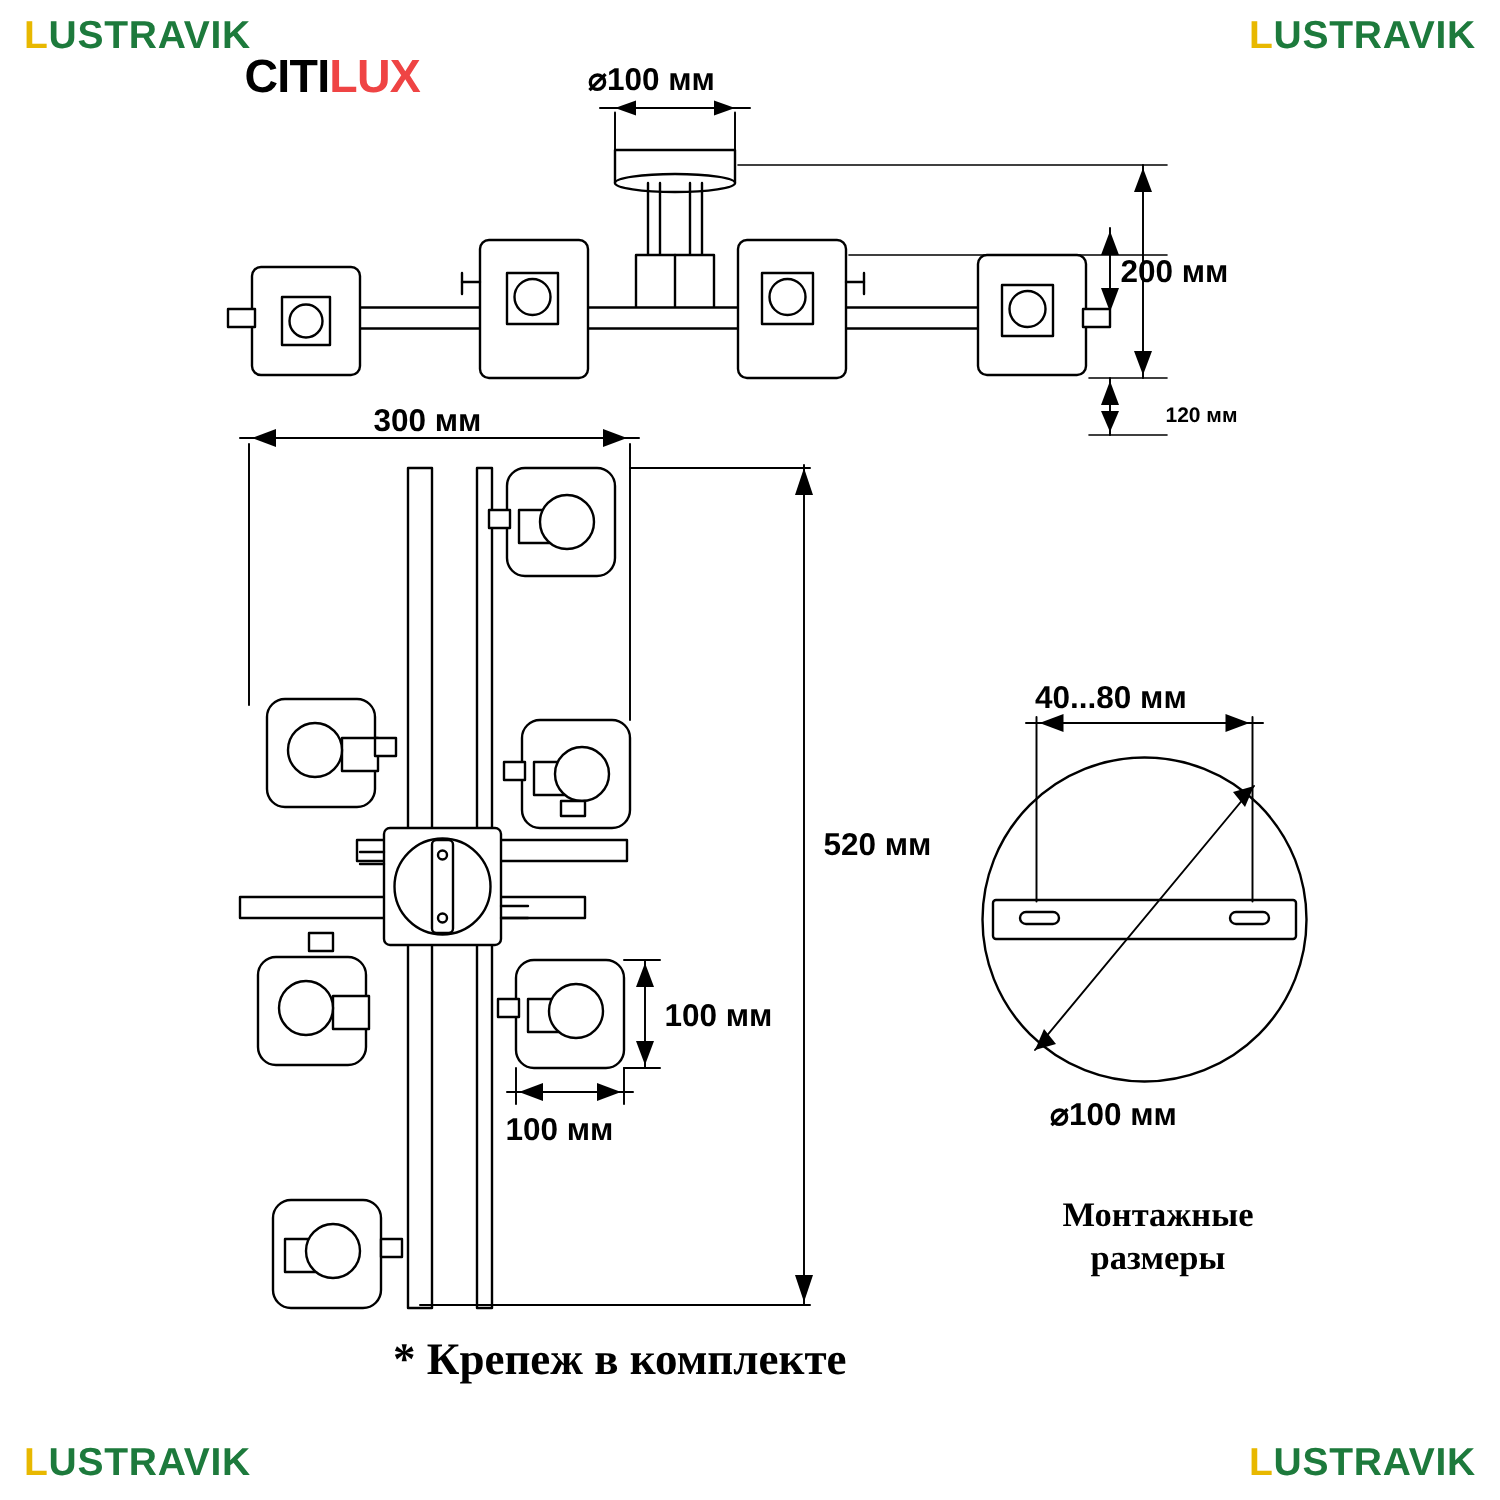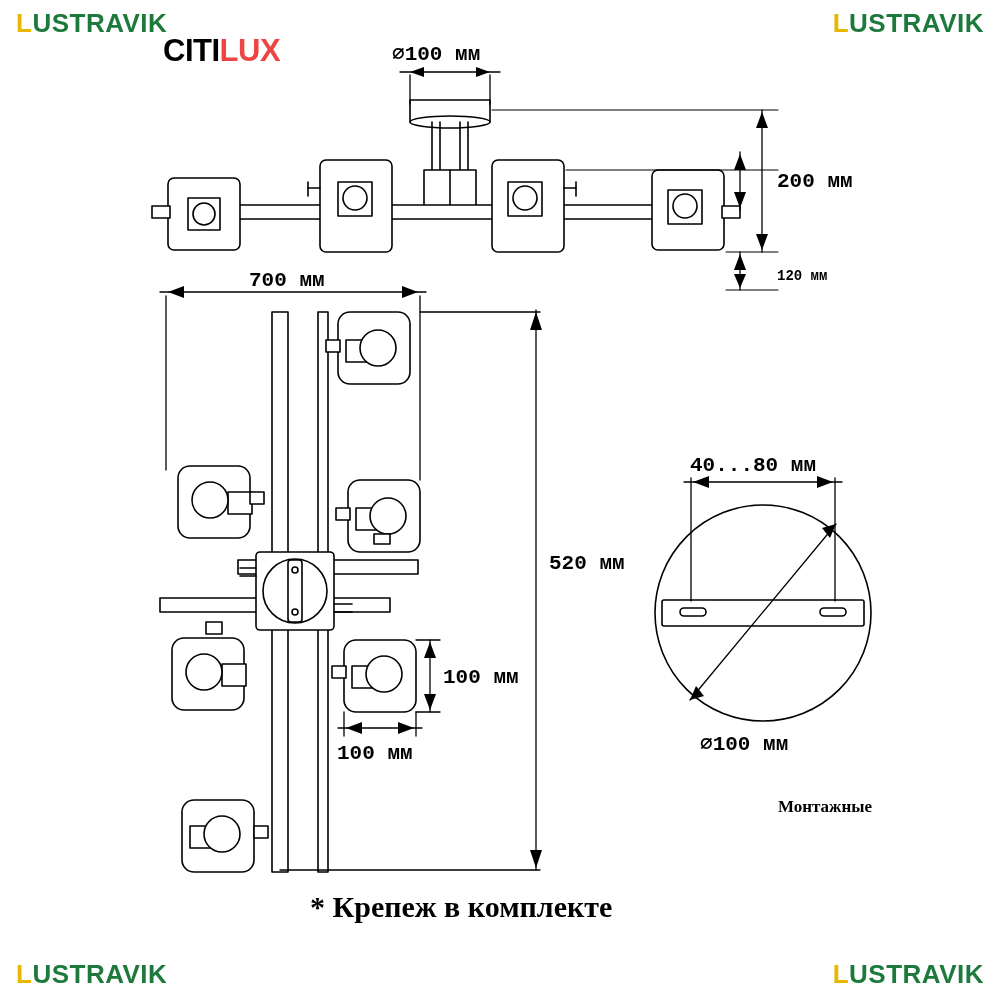--- a/index.html
+++ b/index.html
@@ -43,57 +43,56 @@
     font-weight: 700;
     letter-spacing: -0.5px;
     color: #000000;
     white-space: nowrap;
   }
   .brand .citi { color: #000000; }
   .brand .lux { color: #ef4444; }
 
   .dimtext {
     position: absolute;
-    font-family: Liberation Mono, monospace;
+    font-family: Liberation Sans, sans-serif;
     font-weight: 700;
     color: #000000;
     white-space: nowrap;
   }
   .t-100top { left: 392px; top: 41px; font-size: 21px; }
-  .t-200 { left: 777px; top: 170px; font-size: 21px; }
+  .t-200 { left: 747px; top: 170px; font-size: 21px; }
   .t-120 { left: 777px; top: 268px; font-size: 14px; }
   .t-400 { left: 249px; top: 269px; font-size: 21px; }
   .t-860 { left: 549px; top: 552px; font-size: 21px; }
   .t-100v { left: 443px; top: 666px; font-size: 21px; }
   .t-100h { left: 337px; top: 742px; font-size: 21px; }
   .t-6080 { left: 690px; top: 454px; font-size: 21px; }
   .t-d100 { left: 700px; top: 731px; font-size: 21px; }
 
   .mount-label {
     position: absolute;
     left: 672px;
     top: 796px;
     width: 200px;
-    text-align: right;
+    text-align: center;
     font-family: "Liberation Serif", serif;
-    font-size: 17px;
+    font-size: 23px;
     font-weight: 700;
     color: #000000;
     line-height: 1.25;
   }
   .footnote {
     position: absolute;
     left: 262px;
     top: 890px;
     font-family: "Liberation Serif", serif;
     font-size: 30px;
     font-weight: 700;
     color: #000000;
     white-space: nowrap;
-    margin-left: 48px;
   }
   svg.layer {
     position: absolute;
     left: 0;
     top: 0;
   }
 </style>
 </head>
 <body>
 
@@ -276,26 +275,27 @@
         <line x1="684" y1="482" x2="842" y2="482"></line>
         <polygon points="693,482 709,476 709,488" fill="#000000" stroke="none"></polygon>
         <polygon points="833,482 817,476 817,488" fill="#000000" stroke="none"></polygon>
       </g>
     </g>
   </svg>
 
   <div class="dimtext t-100top">⌀100 мм</div>
   <div class="dimtext t-200">200 мм</div>
   <div class="dimtext t-120">120 мм</div>
-  <div class="dimtext t-400">700 мм</div>
+  <div class="dimtext t-400">300 мм</div>
   <div class="dimtext t-860">520 мм</div>
   <div class="dimtext t-100v">100 мм</div>
   <div class="dimtext t-100h">100 мм</div>
   <div class="dimtext t-6080">40...80 мм</div>
   <div class="dimtext t-d100">⌀100 мм</div>
 
   <div class="mount-label">
     <div>Монтажные</div>
+    <div>размеры</div>
   </div>
 
   <div class="footnote">* Крепеж в комплекте</div>
 
 </div>
 
 </body></html>

